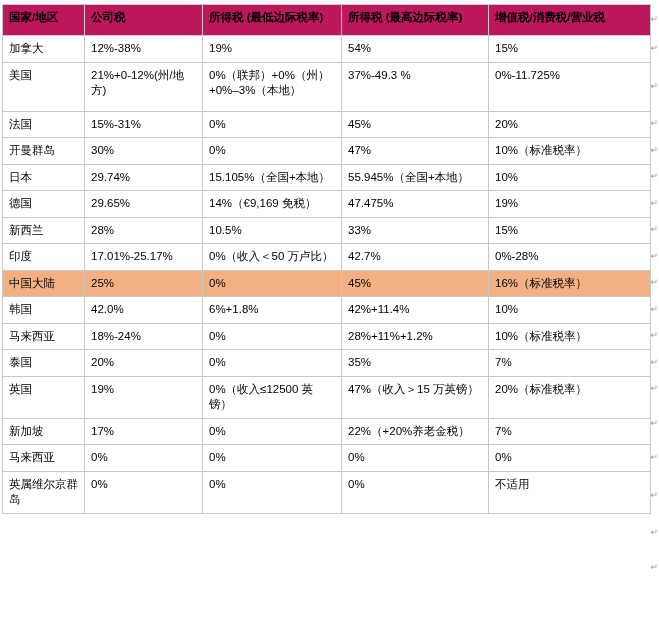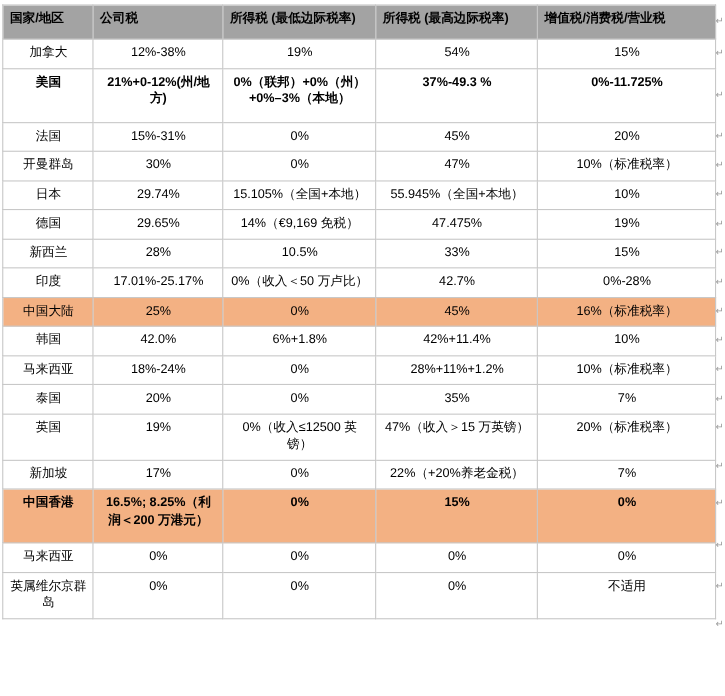--- a/index.html
+++ b/index.html
@@ -36,32 +36,32 @@
 
   table.tax-table th,
   table.tax-table td {
     border: 1px solid #c8c8c8;
     padding: 5px 5px 5px 6px;
     vertical-align: top;
     line-height: 1.35;
     word-break: break-word;
   }
   thead th {
-    background: #a3a3a3;
+    background: #be185d;
     font-weight: bold;
     text-align: left;
     border: 1px solid #c8c8c8;
     height: 20px;
     padding-top: 5px;
     padding-bottom: 5px;
   }
-  tbody tr { height: 20px; text-align: center; }
+  tbody tr { height: 20px; }
   tbody td { background: #ffffff; }
   tr.highlight td { background: #f3b183; }
-  td.tall { height: 38px; font-weight: bold; }
+  td.tall { height: 38px; }
   .marker-col {
     position: absolute;
     right: 1px;
     top: 0;
     width: 8px;
   }
   .marker {
     position: absolute;
     right: 0;
     color: #9a9a9a;
@@ -182,27 +182,20 @@
           <td>0%（收入≤12500 英镑）</td>
           <td>47%（收入＞15 万英镑）</td>
           <td>20%（标准税率）</td>
         </tr>
         <tr>
           <td>新加坡</td>
           <td>17%</td>
           <td>0%</td>
           <td>22%（+20%养老金税）</td>
           <td>7%</td>
-        </tr>
-        <tr class="highlight">
-          <td class="tall">中国香港</td>
-          <td class="tall">16.5%; 8.25%（利润＜200 万港元）</td>
-          <td class="tall">0%</td>
-          <td class="tall">15%</td>
-          <td class="tall">0%</td>
         </tr>
         <tr>
           <td>马来西亚</td>
           <td>0%</td>
           <td>0%</td>
           <td>0%</td>
           <td>0%</td>
         </tr>
         <tr>
           <td>英属维尔京群岛</td>

